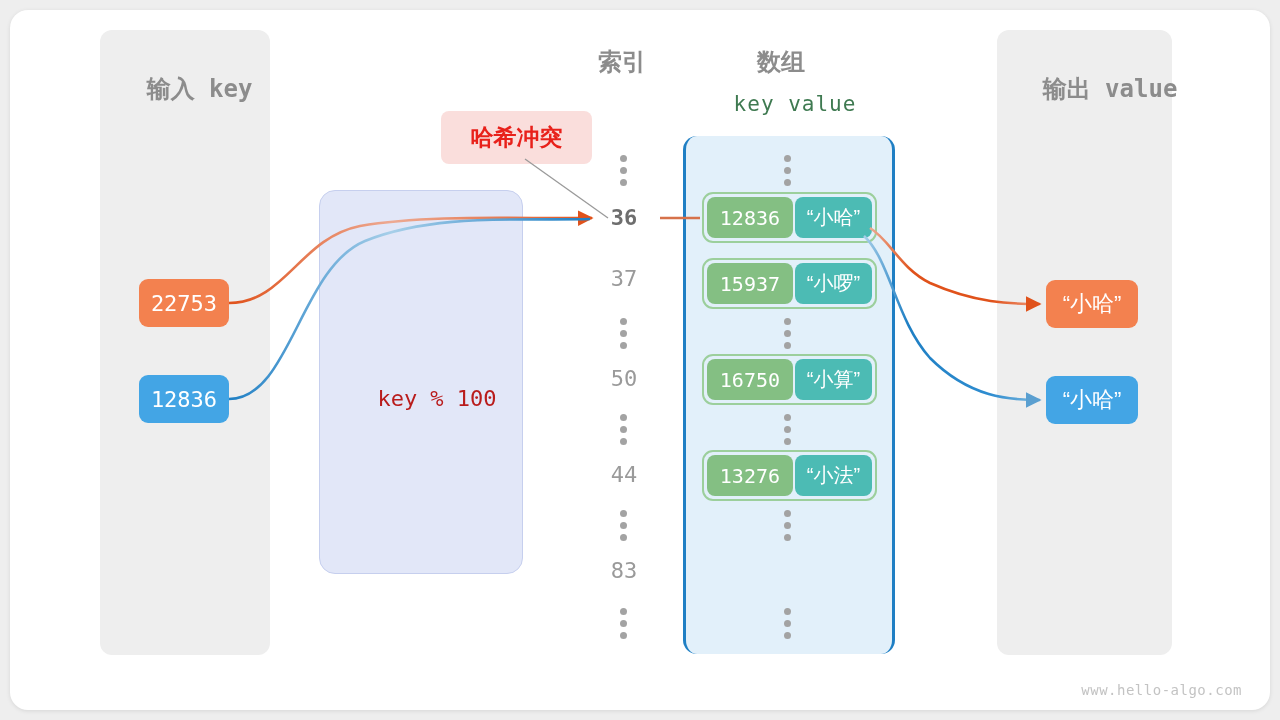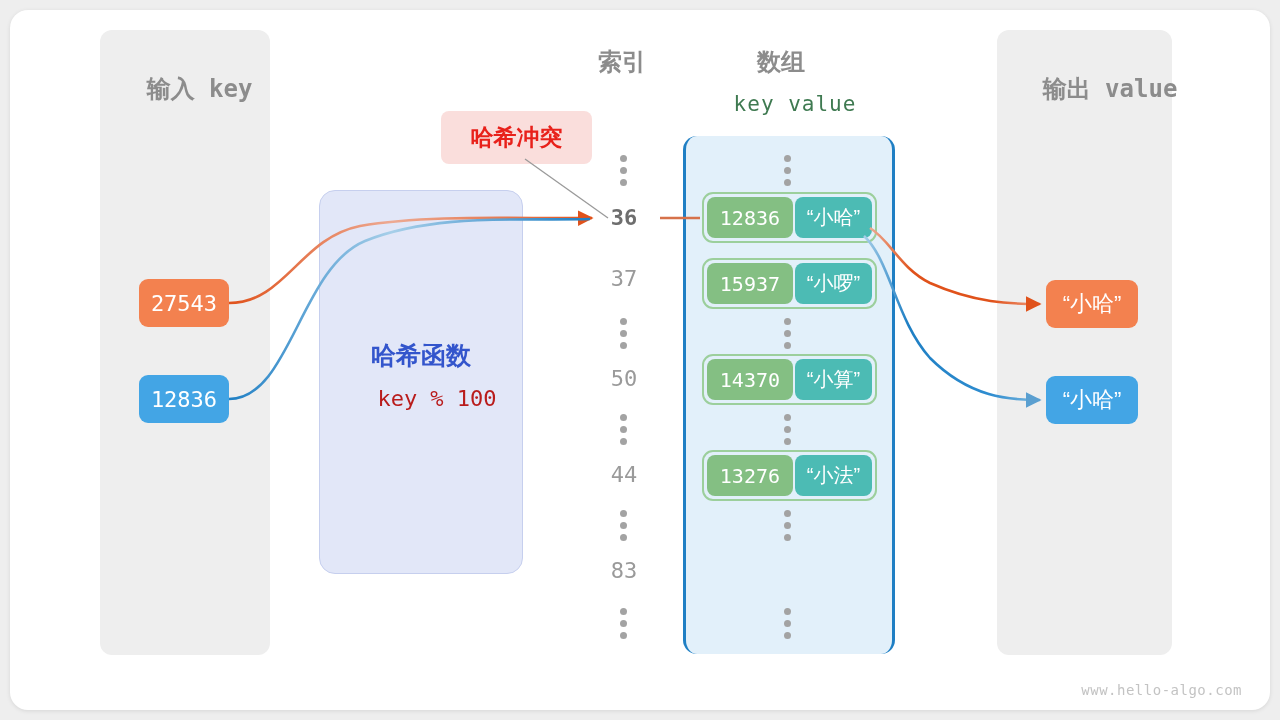--- a/index.html
+++ b/index.html
@@ -200,32 +200,31 @@
   </div>
   <div class="panel-title" id="title-output">
     <span><span>输出</span><span class="mono"> value</span></span>
   </div>
 
   <div class="col-title" id="title-index">索引</div>
   <div class="col-title" id="title-array">数组</div>
   <div id="kv-header">key  value</div>
 
   <div id="hash-box">
-    <div id="hash-title">哈希函数</div>
     <div id="hash-formula">key % 100</div>
   </div>
 
   <div id="collision-badge">
     <span>哈希冲突</span>
   </div>
 
   <div id="array-box"></div>
 
   <div class="pill numeric" id="in-key-0">
-    <span>27543</span>
+    <span>22753</span>
   </div>
   <div class="pill numeric" id="in-key-1">
     <span>12836</span>
   </div>
 
   <div class="pill" id="out-val-0">
     <span>“小哈”</span>
   </div>
   <div class="pill" id="out-val-1">
     <span>“小哈”</span>
@@ -291,21 +290,21 @@
 
   <div class="cell" style="top:192px">
     <div class="k">12836</div>
     <div class="v">“小哈”</div>
   </div>
   <div class="cell" style="top:258px">
     <div class="k">15937</div>
     <div class="v">“小啰”</div>
   </div>
   <div class="cell" style="top:354px">
-    <div class="k">14370</div>
+    <div class="k">16750</div>
     <div class="v">“小算”</div>
   </div>
   <div class="cell" style="top:450px">
     <div class="k">13276</div>
     <div class="v">“小法”</div>
   </div>
 
   <svg id="wires">
     <defs>
       <marker id="arrow-orange" markerWidth="7" markerHeight="7" refX="5.4" refY="3" orient="auto">

